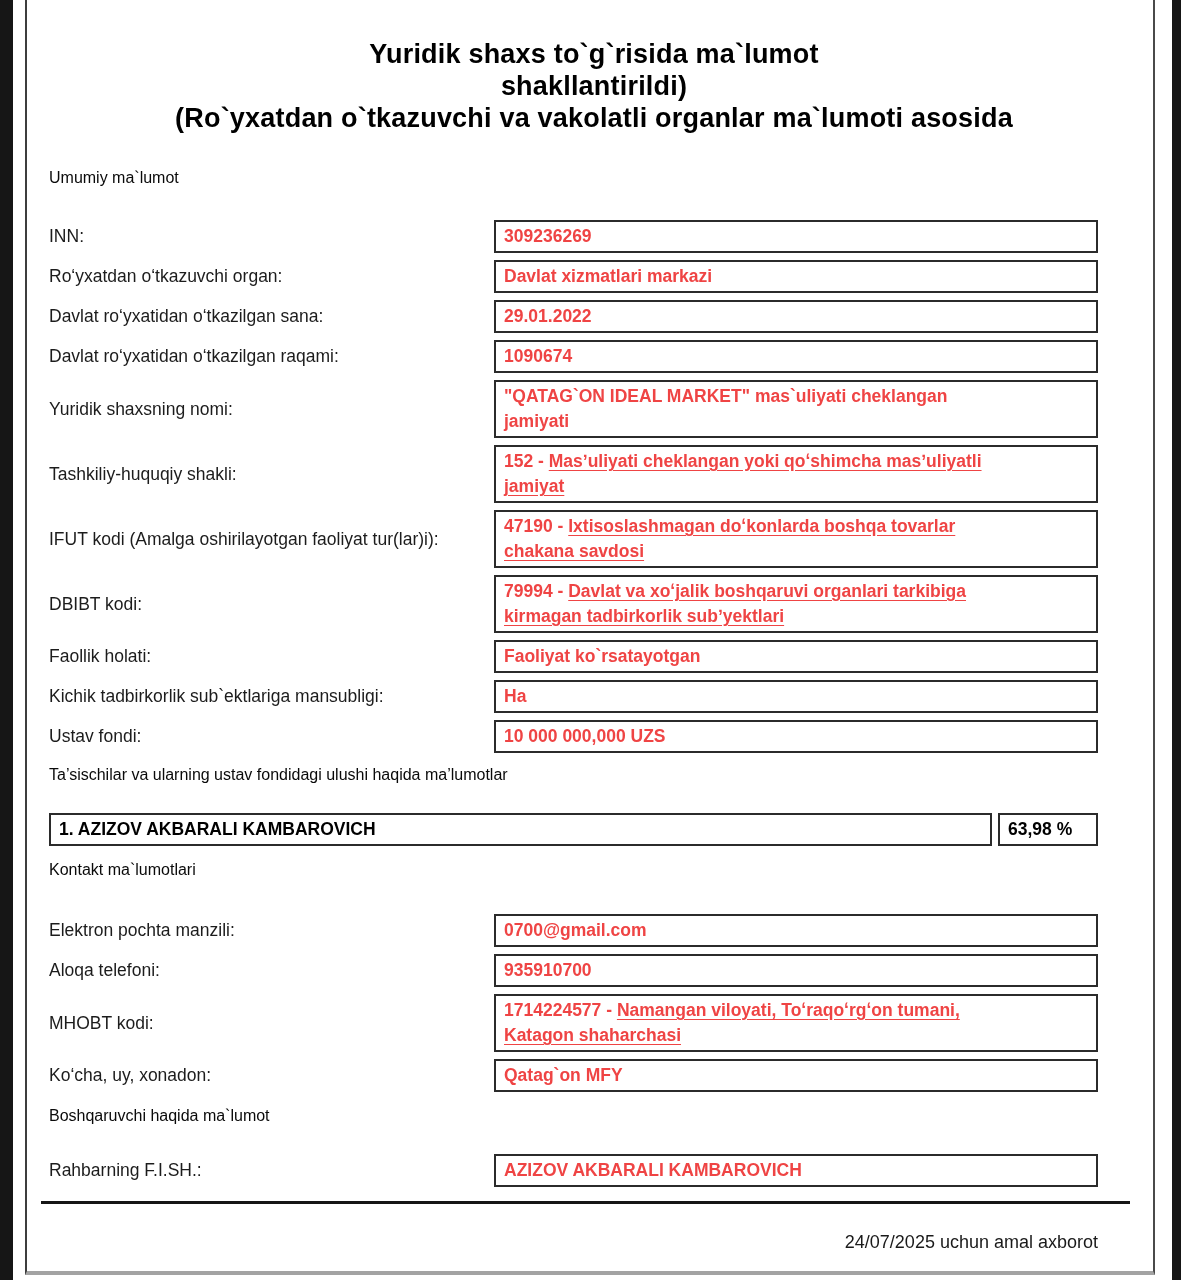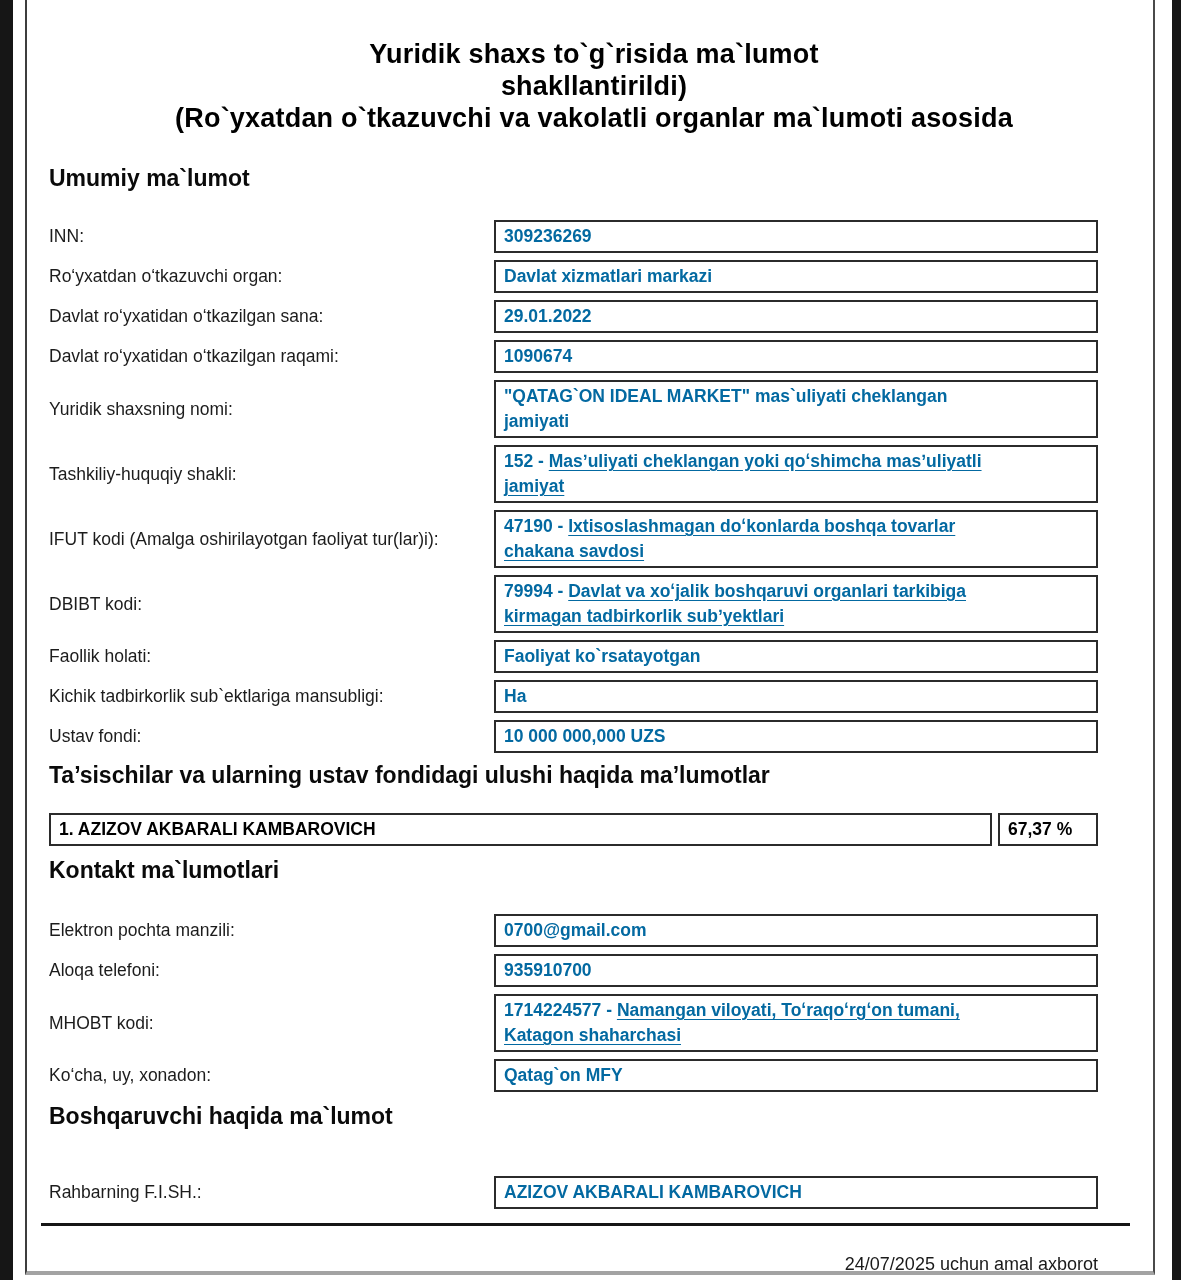--- a/index.html
+++ b/index.html
@@ -20,41 +20,41 @@
     border-left:2px solid #3d3d3d;
     border-right:2px solid #4a4a4a;
     border-bottom:4px solid #a3a3a3;
     padding:38px 14px 0 22px;
     background:#fff;
   }
 
   .doc-title { text-align:center; font-weight:bold; font-size:27px; line-height:32px; letter-spacing:.2px; }
 
   h2.sec {
-    font-size:23px; font-weight:bold; color:#0a0a0a; line-height:24px;
+    font-size:16px; font-weight:normal; color:#0a0a0a; line-height:24px;
   }
   .sec-general  { margin-top:32px; }
   .sec-founders { margin-top:10px; }
   .sec-contacts { margin-top:12px; }
   .sec-manager  { margin-top:12px; }
 
   .rows { margin-top:30px; width:1049px; }
   .rows.contacts { margin-top:32px; }
-  .rows.manager  { margin-top:48px; }
+  .rows.manager  { margin-top:26px; }
 
   .form-row { display:flex; align-items:center; margin-bottom:7px; }
   .row-label {
     width:445px; flex:0 0 445px; 
     font-size:17.5px; color:#1c1c1c; line-height:21px;
   }
   .row-box {
     flex:1 1 auto;
     border:2px solid #2b2b2b; background:#fff;
     padding:2px 8px;
-    font-size:17.5px; font-weight:bold; color:#0369a1;
+    font-size:17.5px; font-weight:bold; color:#ef4444;
     line-height:25px; min-height:33px;
     white-space:pre-wrap;
   }
   .row-box u { text-underline-offset:3px; }
 
   .founder-row { display:flex; margin-top:26px; width:1049px; }
   .founder-name {
     flex:1 1 auto; border:2px solid #2b2b2b; background:#fff;
     padding:2px 8px; font-size:17.5px; font-weight:bold; line-height:25px; min-height:33px;
   }
@@ -144,21 +144,21 @@
   <div class="form-row">
     <div class="row-label">Ustav fondi:</div>
     <div class="row-box"><span class="val-prefix">10 000 000,000 UZS</span></div>
   </div>
 </div>
 
     <h2 class="sec sec-founders">Ta’sischilar va ularning ustav fondidagi ulushi haqida ma’lumotlar</h2>
     <div id="founder-rows">
   <div class="founder-row">
     <div class="founder-name">1. AZIZOV AKBARALI KAMBAROVICH</div>
-    <div class="founder-share">67,37 %</div>
+    <div class="founder-share">63,98 %</div>
   </div>
 </div>
 
     <h2 class="sec sec-contacts">Kontakt ma`lumotlari</h2>
     <div class="rows contacts" id="contact-rows">
   <div class="form-row">
     <div class="row-label">Elektron pochta manzili:</div>
     <div class="row-box"><span class="val-prefix">0700@gmail.com</span></div>
   </div>
 

